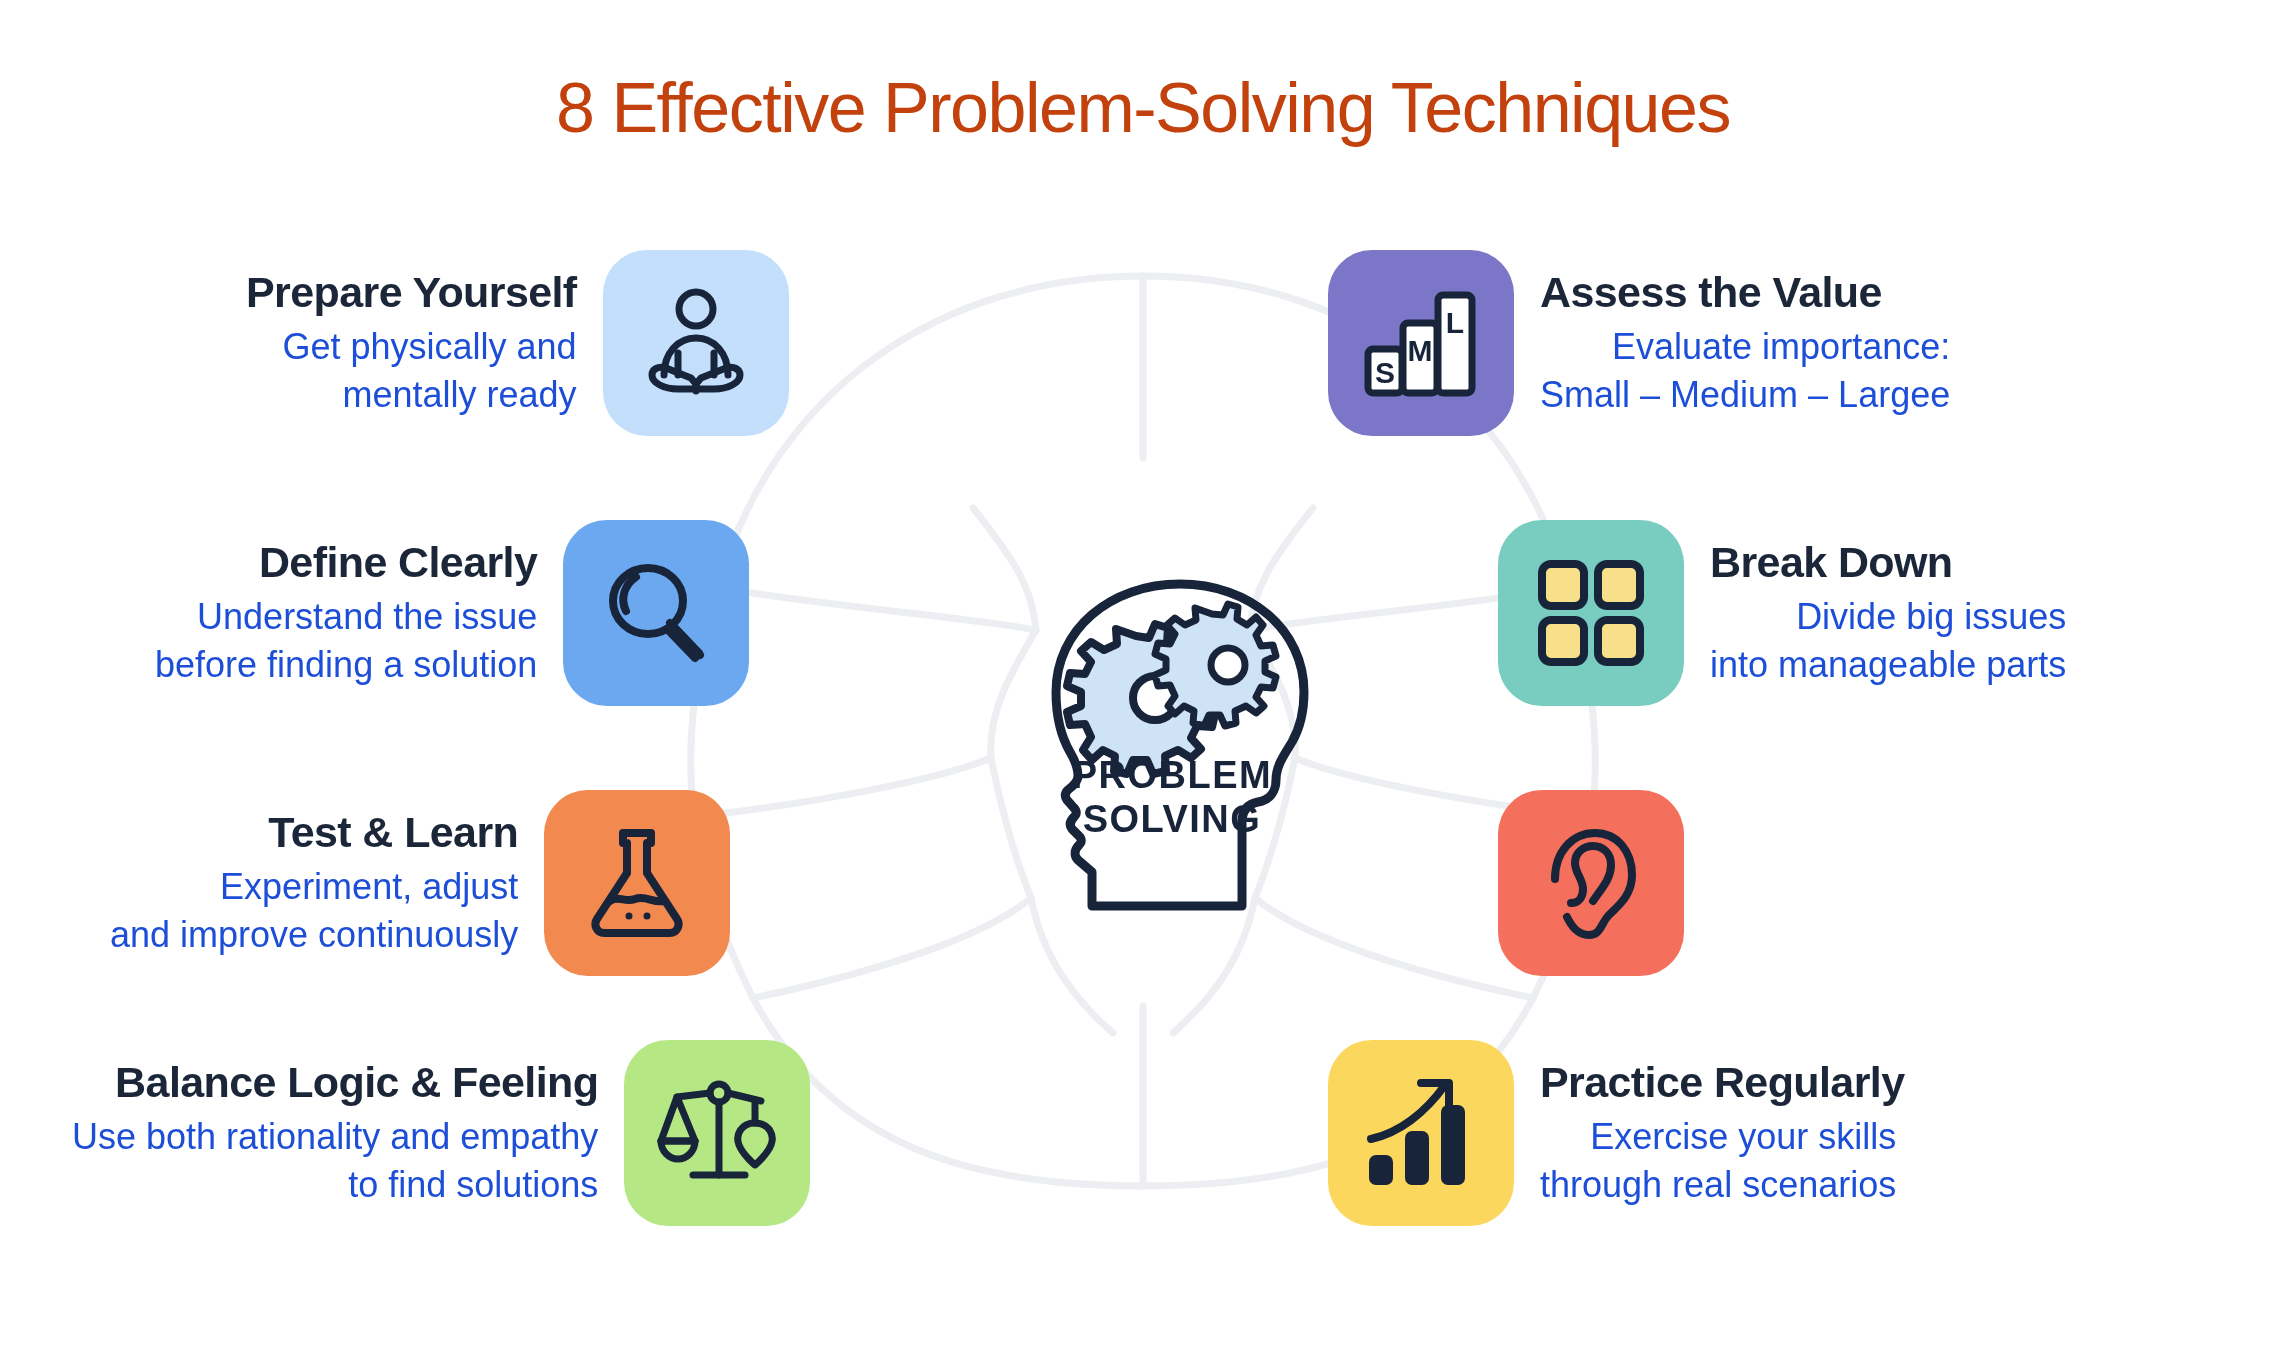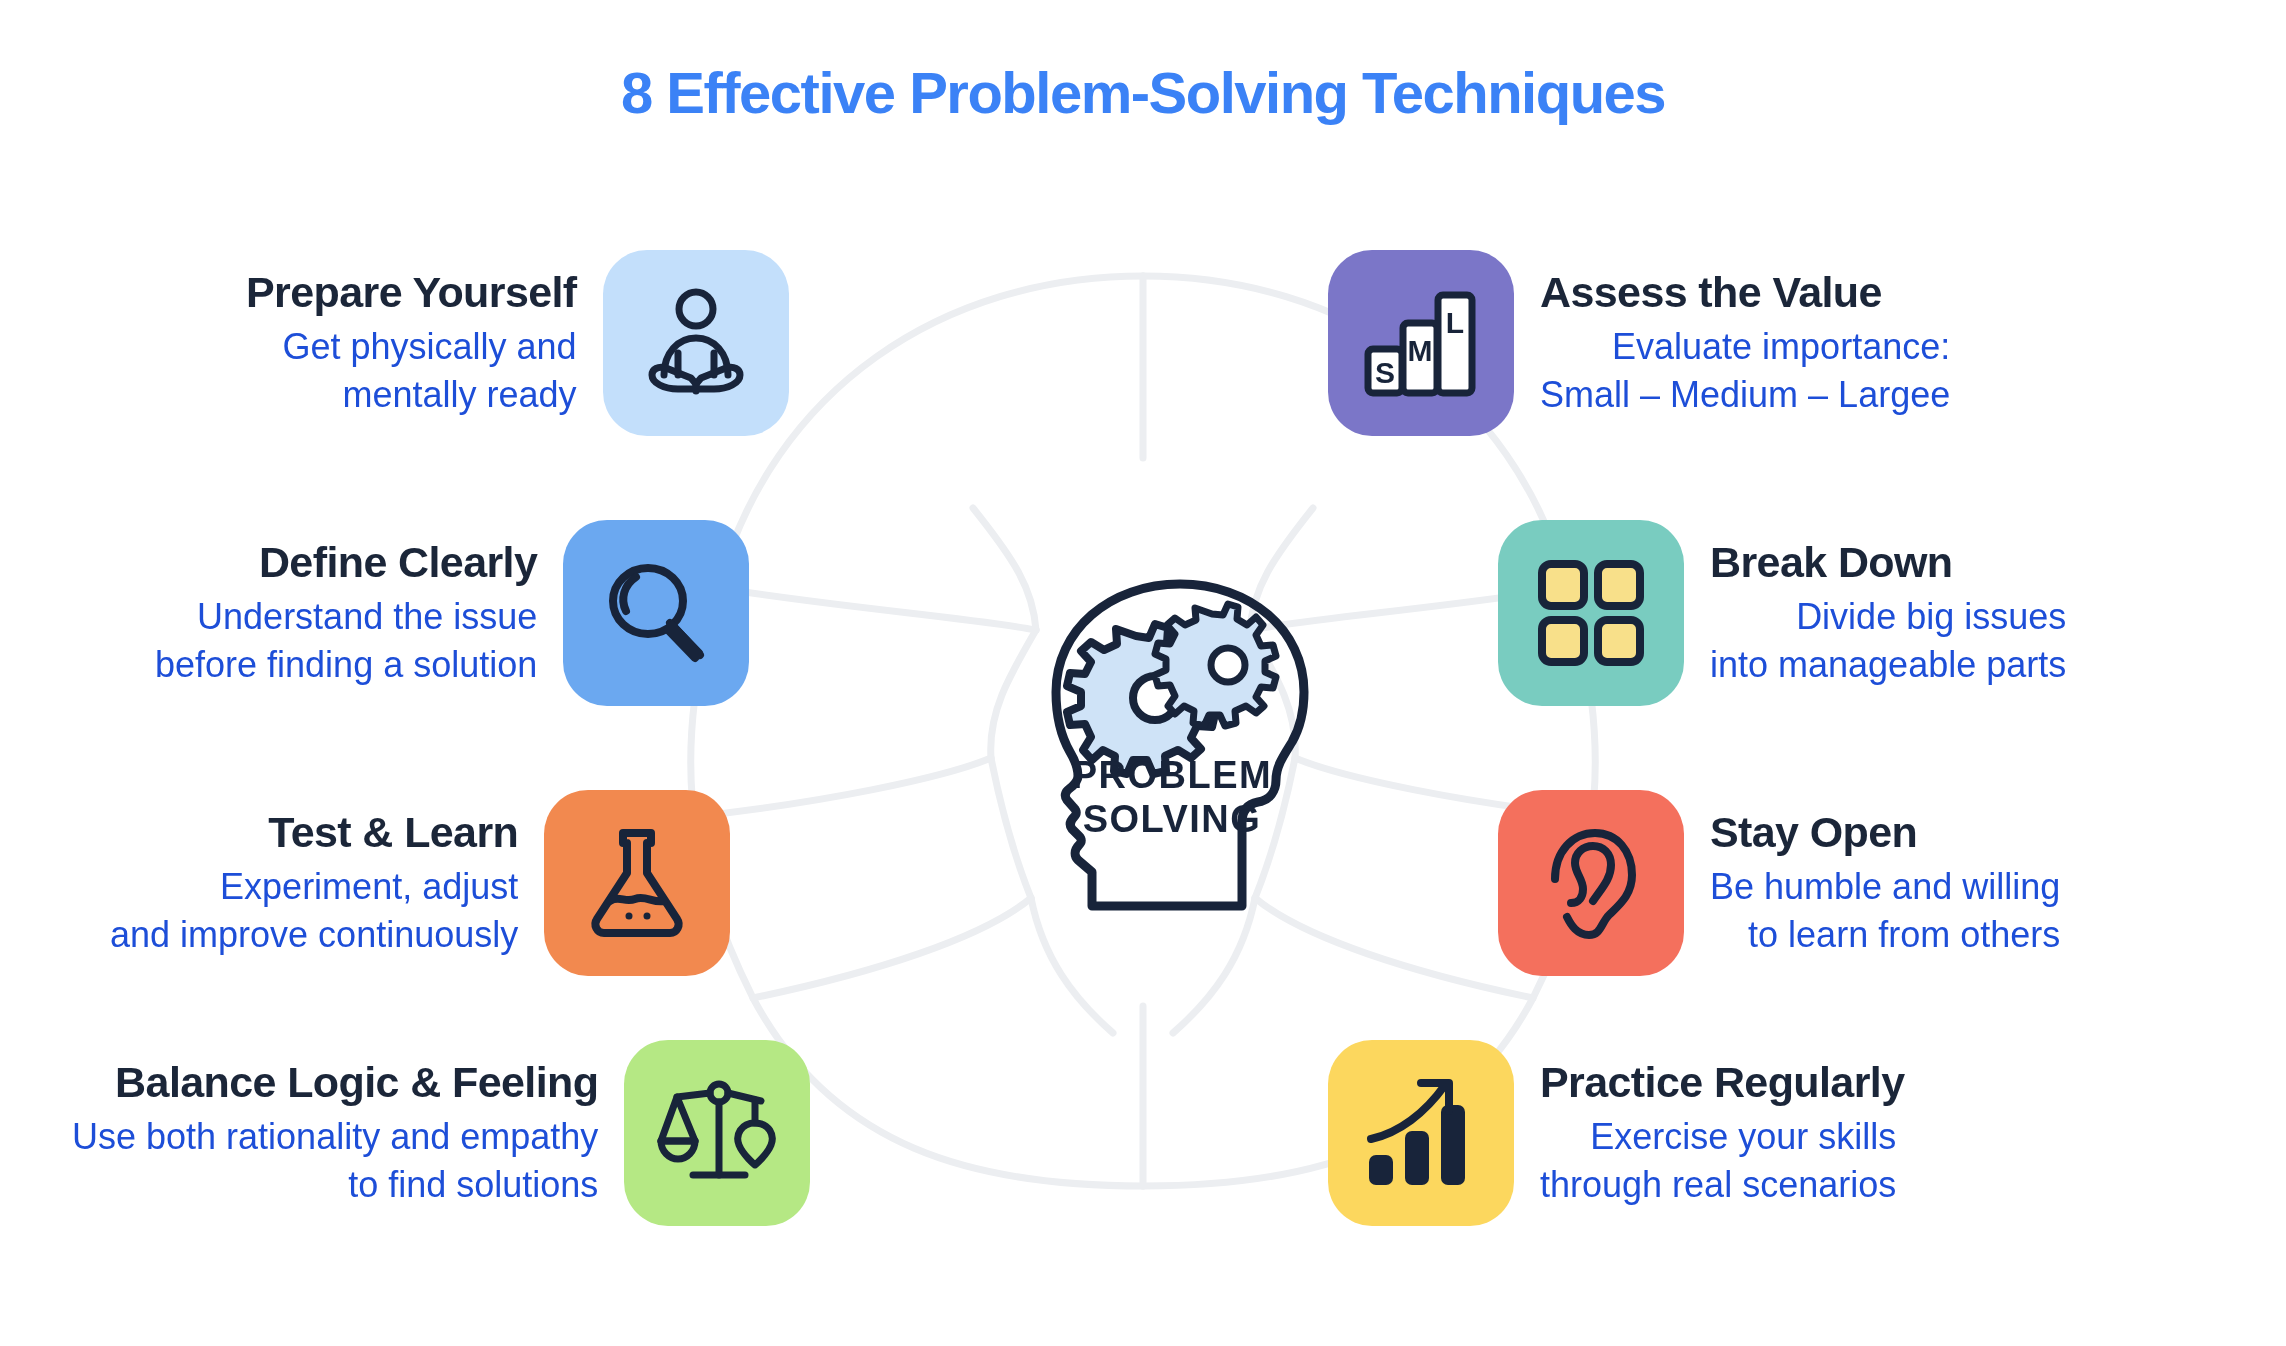--- a/index.html
+++ b/index.html
@@ -20,25 +20,25 @@
   }
 
   
   #title {
     position: absolute;
     left: 50%;
     transform: translateX(-50%);
     top: 22px;
     width: 1500px;
     text-align: center;
-    font-size: 58px;
+    font-size: 70px;
     line-height: 1.12;
-    font-weight: 700;
+    font-weight: 400;
     letter-spacing: -1.5px;
-    color: #3b82f6;
+    color: #c2410c;
   }
 
   
   #petals {
     position: absolute;
     left: 643px;
     top: 258px;
     width: 1000px;
     height: 940px;
     pointer-events: none;
@@ -292,25 +292,20 @@
         <g fill="none" stroke="#18243a" stroke-width="8" stroke-linecap="round" stroke-linejoin="round">
           <path d="M24 56 C24 28 42 10 64 10 C86 10 101 28 101 52
                    C101 72 88 82 78 92 C70 100 70 112 58 112
                    C46 112 40 102 36 94"></path>
           <path d="M40 80 C48 80 52 74 52 66 C52 56 44 50 44 40
                    C44 30 52 23 62 23 C72 23 80 30 80 42
                    C80 56 70 66 62 78"></path>
         </g>
       </svg>
     </div>
-    <div class="texts">
-      <div class="item-title">Stay Open</div>
-      <div class="item-desc">Be humble and willing
-to learn from others</div>
-    </div>
   </div>
 
   <div class="item right" style="left:1328px; top:1040px;">
     <div class="tile" style="background:#fcd75e;">
       <svg width="120" height="120" viewBox="0 0 120 120">
         <g fill="#18243a">
           <rect x="8" y="82" width="24" height="30" rx="7"></rect>
           <rect x="44" y="58" width="24" height="54" rx="7"></rect>
           <rect x="80" y="32" width="24" height="80" rx="7"></rect>
         </g>

